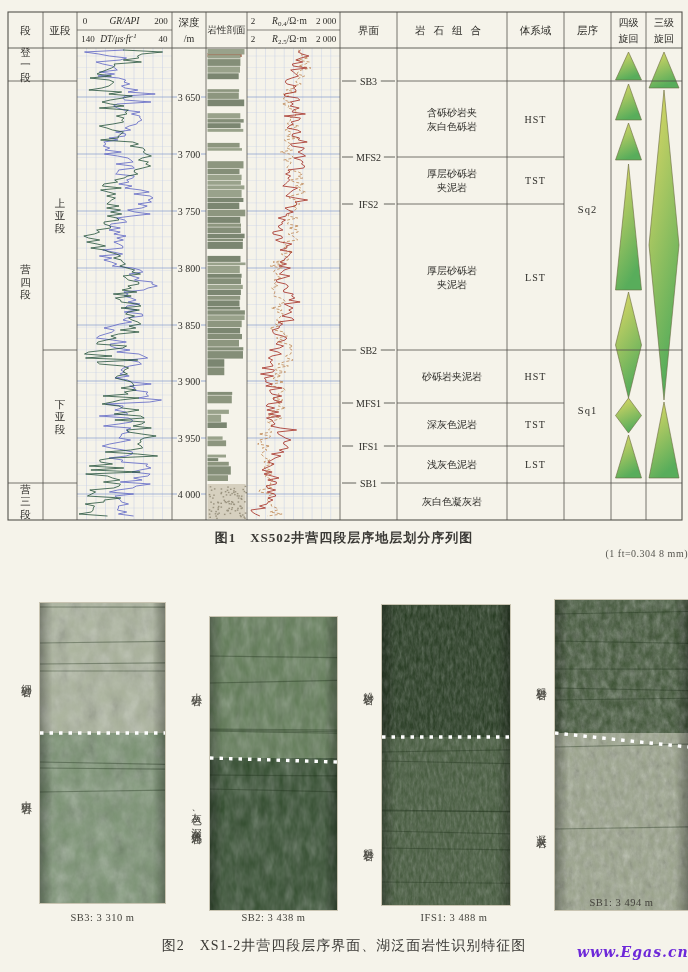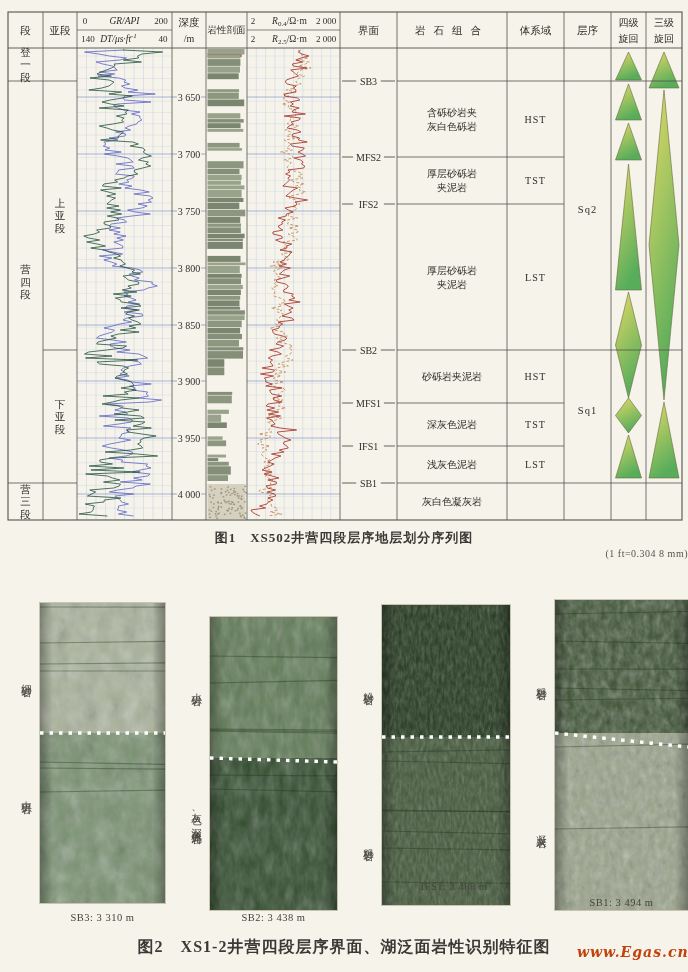--- a/index.html
+++ b/index.html
@@ -9,23 +9,23 @@
     background:#f5f3ea;
     font-family:"Liberation Serif","DejaVu Serif",serif;
     color:#2e2d29; overflow:hidden;
   }
   .abs{position:absolute;}
   .cap1{position:absolute; left:0; top:529px; width:100%; text-align:center;
         font-size:13px; font-weight:bold; letter-spacing:1px; color:#3a3935;}
   .cap1sub{position:absolute; left:0; top:548px; width:100%; text-align:right;
         font-size:10px; color:#55544e; letter-spacing:.5px;}
   .cap2{position:absolute; left:0; top:937px; width:100%; text-align:center;
-        font-size:16px; font-weight:bold; letter-spacing:1px; color:#3a3935;}
+        font-size:14px; font-weight:normal; letter-spacing:1px; color:#3a3935;}
   .watermark{position:absolute; left:577px; top:944px; font-size:14px;
-        font-style:italic; font-weight:bold; color:#c2410c;
+        font-style:italic; font-weight:bold; color:#6d28d9;
         font-family:"DejaVu Serif","Liberation Serif",serif; letter-spacing:1px;}
   .vlabel{position:absolute; writing-mode:vertical-rl; text-orientation:upright;
         font-size:10.5px; letter-spacing:1.5px; color:#4a4942;
         transform:translate(-50%,-50%); white-space:nowrap;}
   .photo-label{position:absolute; transform:translateX(-50%); font-size:10.5px;
         color:#44433d; letter-spacing:.5px; white-space:nowrap;}
   svg{display:block;}
 </style>
 </head>
 <body>
@@ -586,17 +586,17 @@
   <div class="watermark">www.Egas.cn</div>
 
 <div class="vlabel" style="left: 26px; top: 678px;">细砂岩</div>
     <div class="vlabel" style="left: 26px; top: 795px;">中砾岩</div>
     <div class="photo-label" style="left: 102.5px; top: 912px;">SB3: 3 310 m</div>
     <div class="vlabel" style="left: 196px; top: 687.32px;">小砾岩</div>
     <div class="vlabel" style="left: 196px; top: 816.24px;">灰色、深灰色泥岩</div>
     <div class="photo-label" style="left: 273.5px; top: 912px;">SB2: 3 438 m</div>
     <div class="vlabel" style="left: 368px; top: 686px;">粉砂岩</div>
     <div class="vlabel" style="left: 368px; top: 842px;">粗砂岩</div>
-    <div class="photo-label" style="left: 446px; top: 881px; padding-left: 16px;">IFS1: 3 488 m</div>
+    <div class="photo-label" style="left: 446px; top: 912px; padding-left: 16px;">IFS1: 3 488 m</div>
     <div class="vlabel" style="left: 541px; top: 680.6px;">粗砂岩</div>
     <div class="vlabel" style="left: 541px; top: 829.4px;">凝灰岩</div>
     <div class="photo-label" style="left: 621.5px; top: 864px; margin-top: 33px;">SB1: 3 494 m</div>
   </div>
 
 </body></html>

